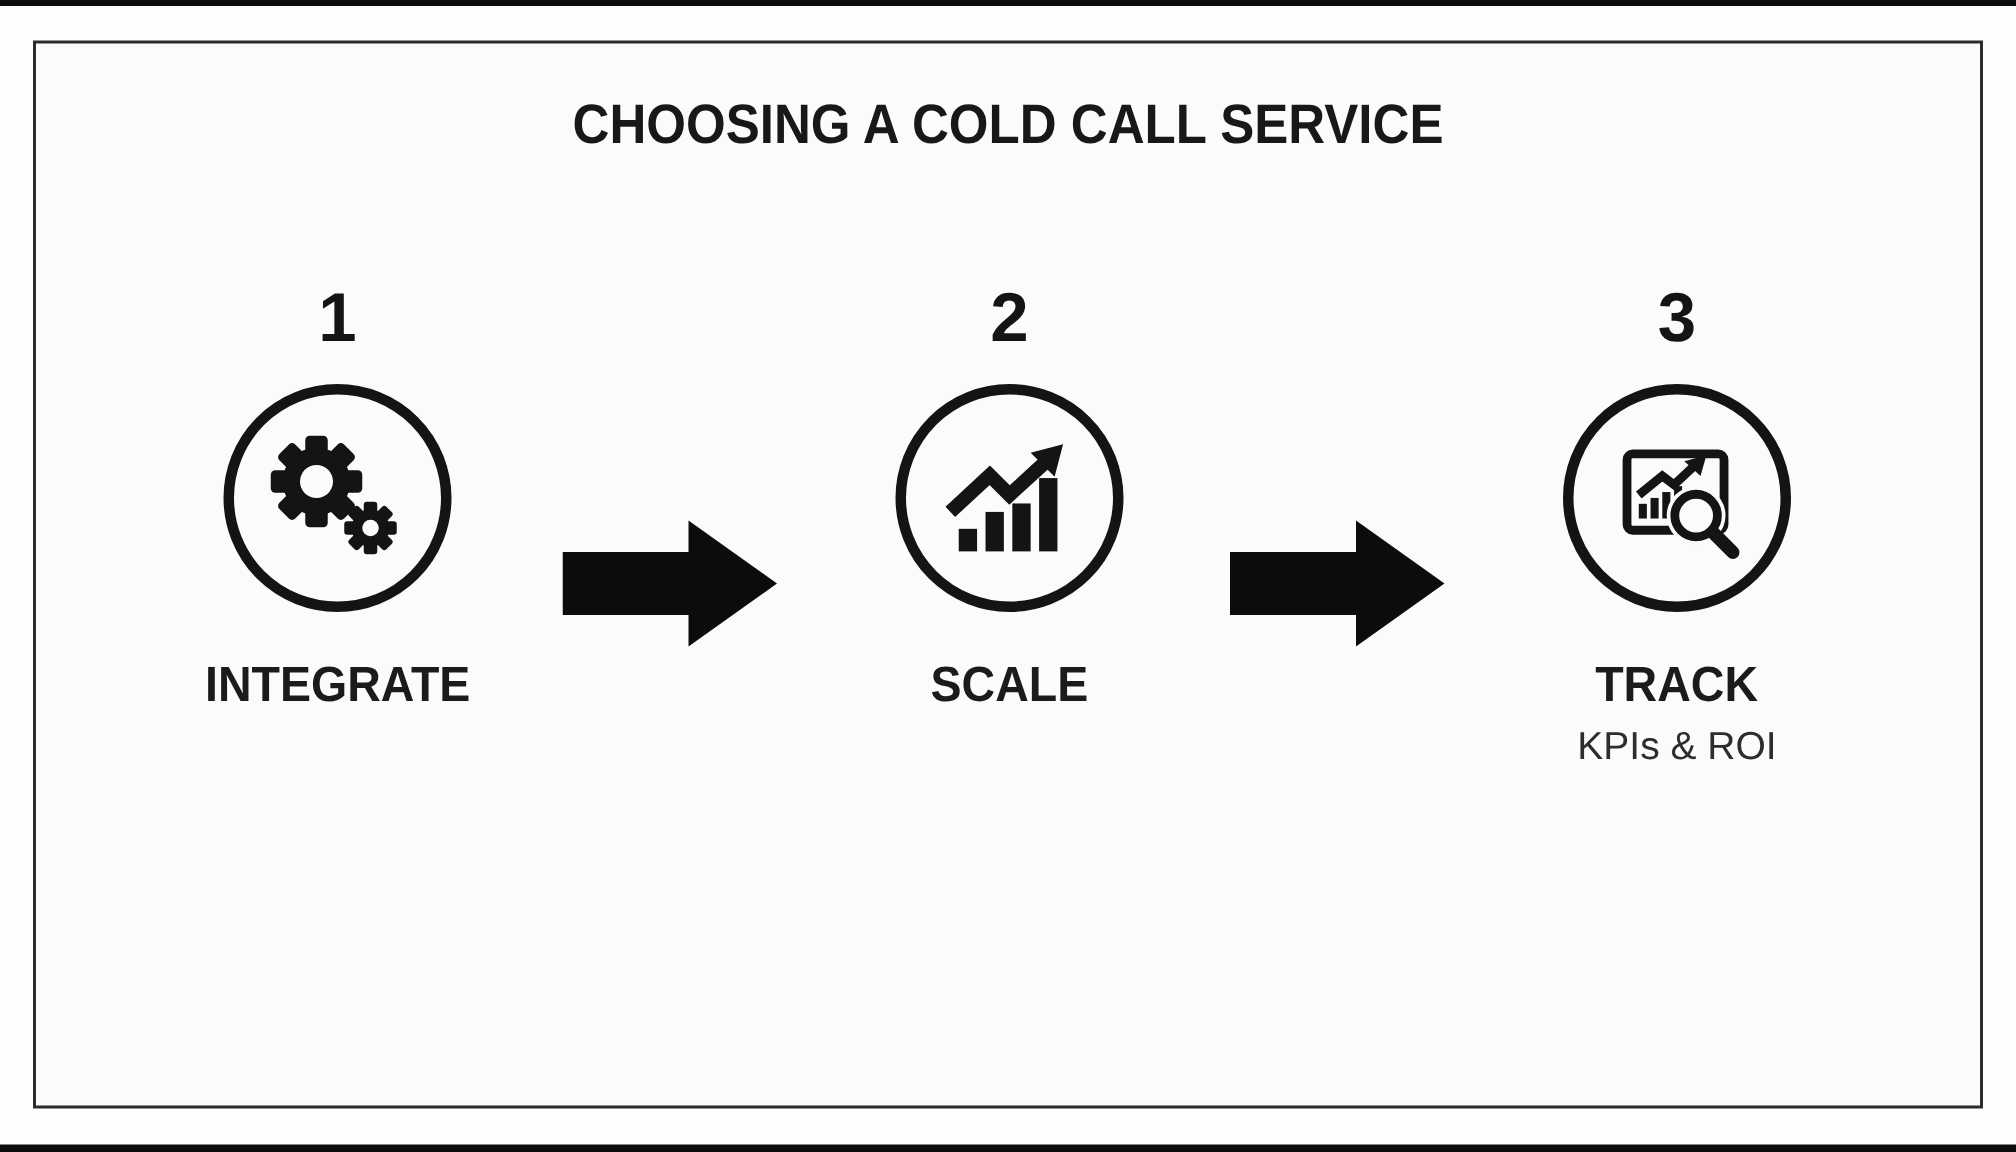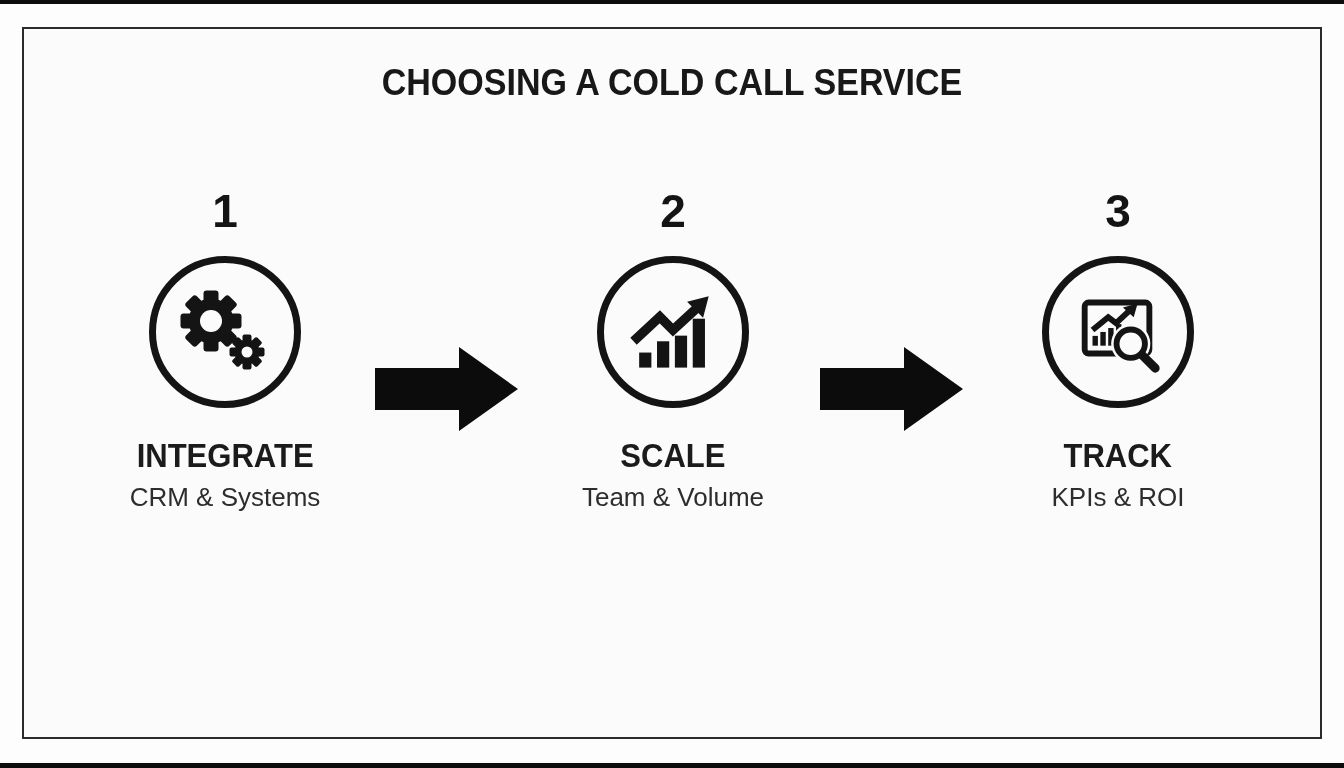--- a/index.html
+++ b/index.html
@@ -116,21 +116,20 @@
             <rect x="-4.5" y="-17.5" width="9" height="35" rx="2" transform="rotate(90)"></rect>
             <rect x="-4.5" y="-17.5" width="9" height="35" rx="2" transform="rotate(135)"></rect>
             <circle r="12.5"></circle>
             <circle r="5.5" fill="#fbfbfb"></circle>
           </g>
         </g>
       </svg>
     </span>
   </div>
   <div class="step-label">INTEGRATE</div>
-  <div class="step-sublabel">CRM &amp; Systems</div>
 </div>
 
 <div class="flow-arrow a1">
   <svg width="145" height="88" viewBox="0 0 145 88">
     <polygon points="0,23 84,23 84,2 143,44 84,86 84,65 0,65" fill="#0c0c0c"></polygon>
   </svg>
 </div>
 
 <div class="step step-2">
   <div class="step-number">2</div>
@@ -142,21 +141,20 @@
           <rect x="33" y="62" width="13" height="28"></rect>
           <rect x="52" y="56" width="13" height="34"></rect>
           <rect x="71" y="38" width="13" height="52"></rect>
         </g>
         <polyline points="8,62 36,36 50,50 74,28" fill="none" stroke="#141414" stroke-width="10"></polyline>
         <polygon points="88,14 82,37 65,20" fill="#141414"></polygon>
       </svg>
     </span>
   </div>
   <div class="step-label">SCALE</div>
-  <div class="step-sublabel">Team &amp; Volume</div>
 </div>
 
 <div class="flow-arrow a2">
   <svg width="145" height="88" viewBox="0 0 145 88">
     <polygon points="0,23 84,23 84,2 143,44 84,86 84,65 0,65" fill="#0c0c0c"></polygon>
   </svg>
 </div>
 
 <div class="step step-3">
   <div class="step-number">3</div>

